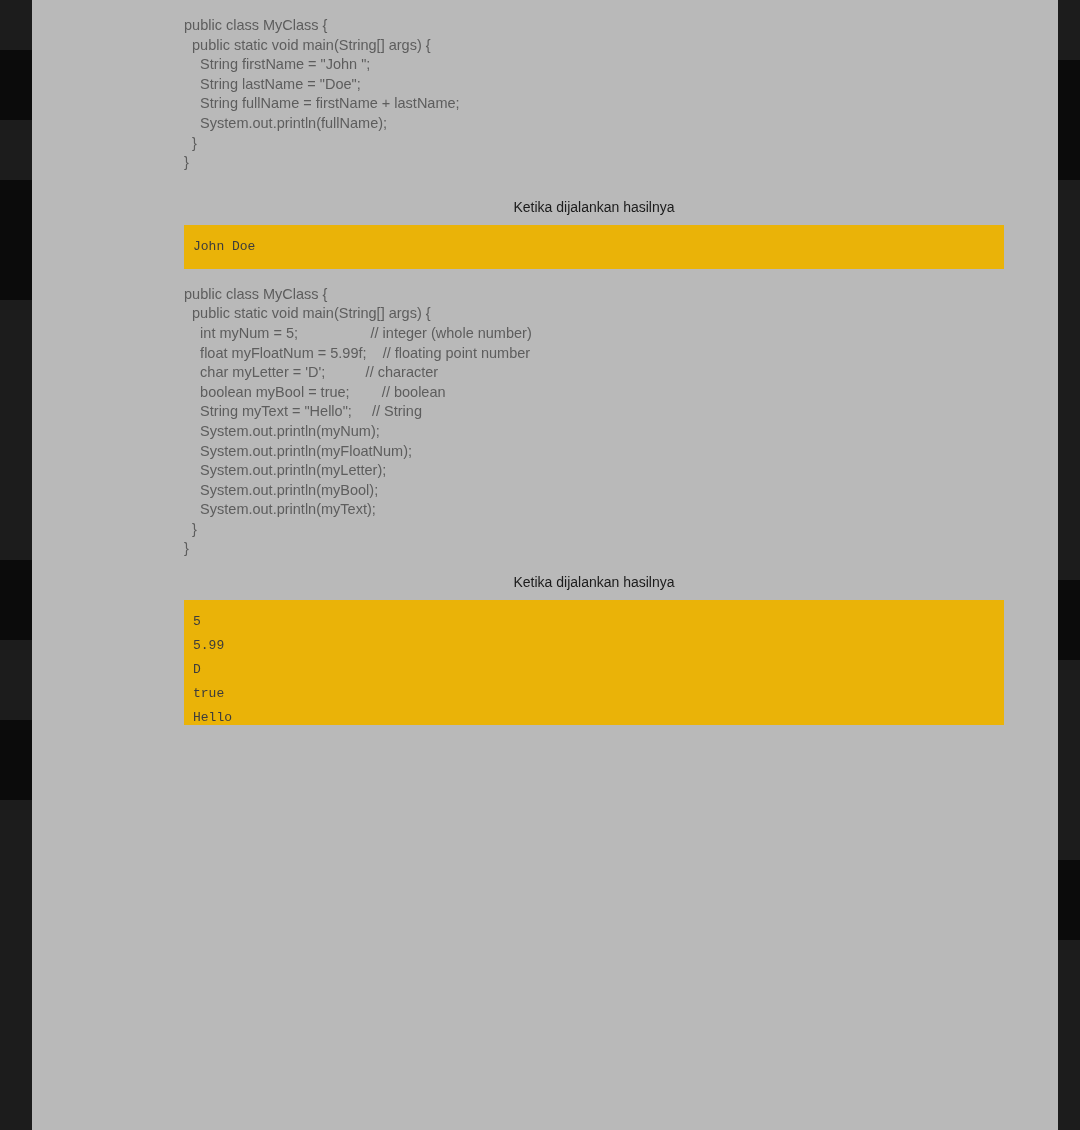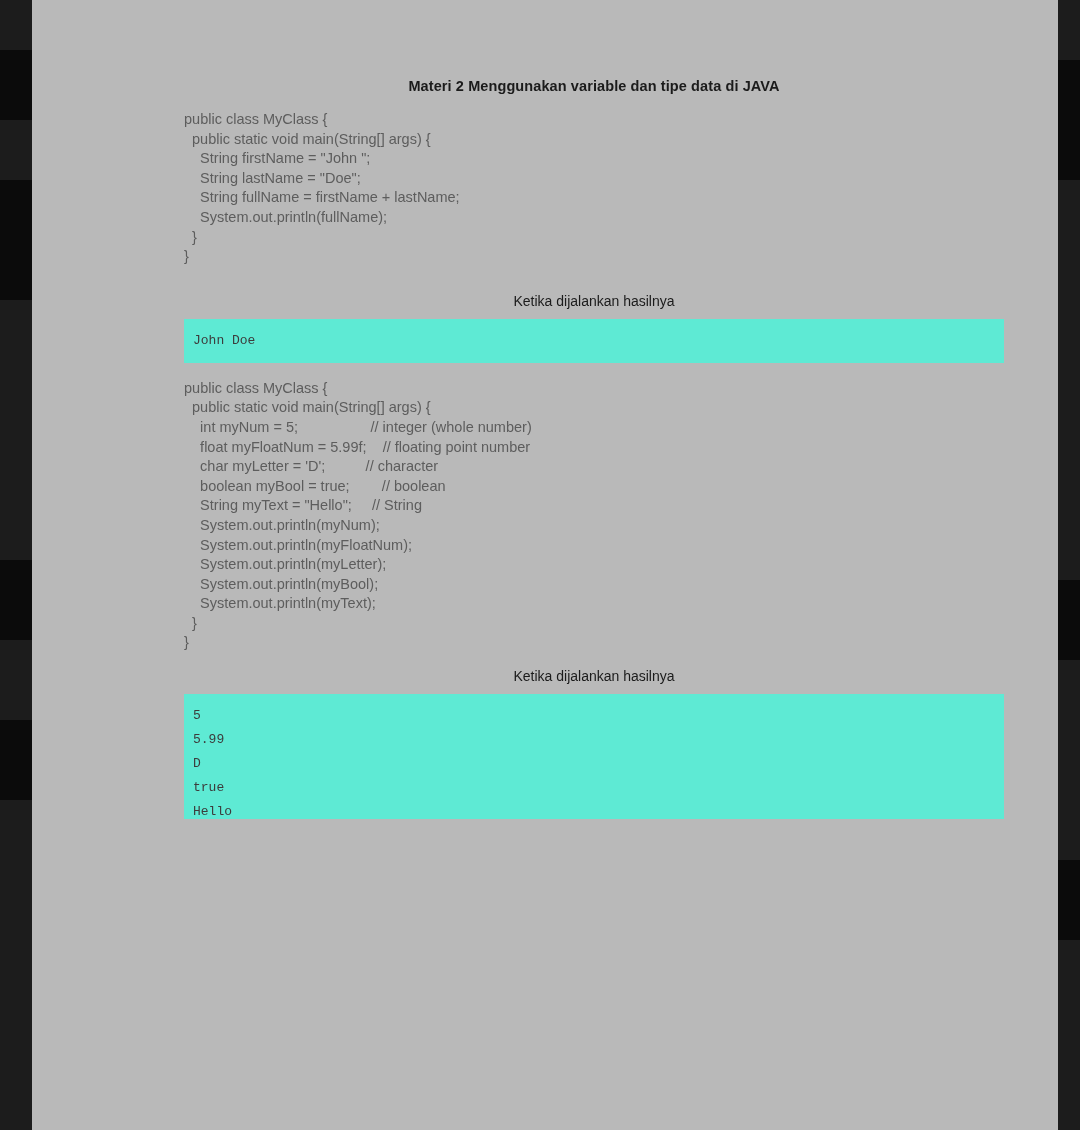--- a/index.html
+++ b/index.html
@@ -78,21 +78,21 @@
   }
 
   .caption {
     font-size: 14px;
     color: #1b1b1b;
     margin-top: 26px;
     text-align: center;
   }
 
   .output-box {
-    background: #5eead4;
+    background: #eab308;
     font-family: "Liberation Mono", "DejaVu Sans Mono", monospace;
     font-size: 13px;
     line-height: 24px;
     color: #3c3c3c;
     white-space: pre;
     padding: 10px 10px 10px 9px;
     margin-top: 10px;
     box-sizing: border-box;
   }
 </style>
@@ -110,21 +110,20 @@
 <div class="bg-right-strip">
   <div class="seg" style="top:0px;height:60px;"></div>
   <div class="seg" style="top:180px;height:400px;"></div>
   <div class="seg" style="top:660px;height:200px;"></div>
   <div class="seg" style="top:940px;height:190px;"></div>
 </div>
 
 <div class="page">
   <div class="content">
 
-    <div class="doc-title">Materi 2 Menggunakan variable dan  tipe data di JAVA</div>
 
     <pre class="code-block">public class MyClass {
   public static void main(String[] args) {
     String firstName = "John ";
     String lastName = "Doe";
     String fullName = firstName + lastName;
     System.out.println(fullName);
   }
 }</pre>
 

